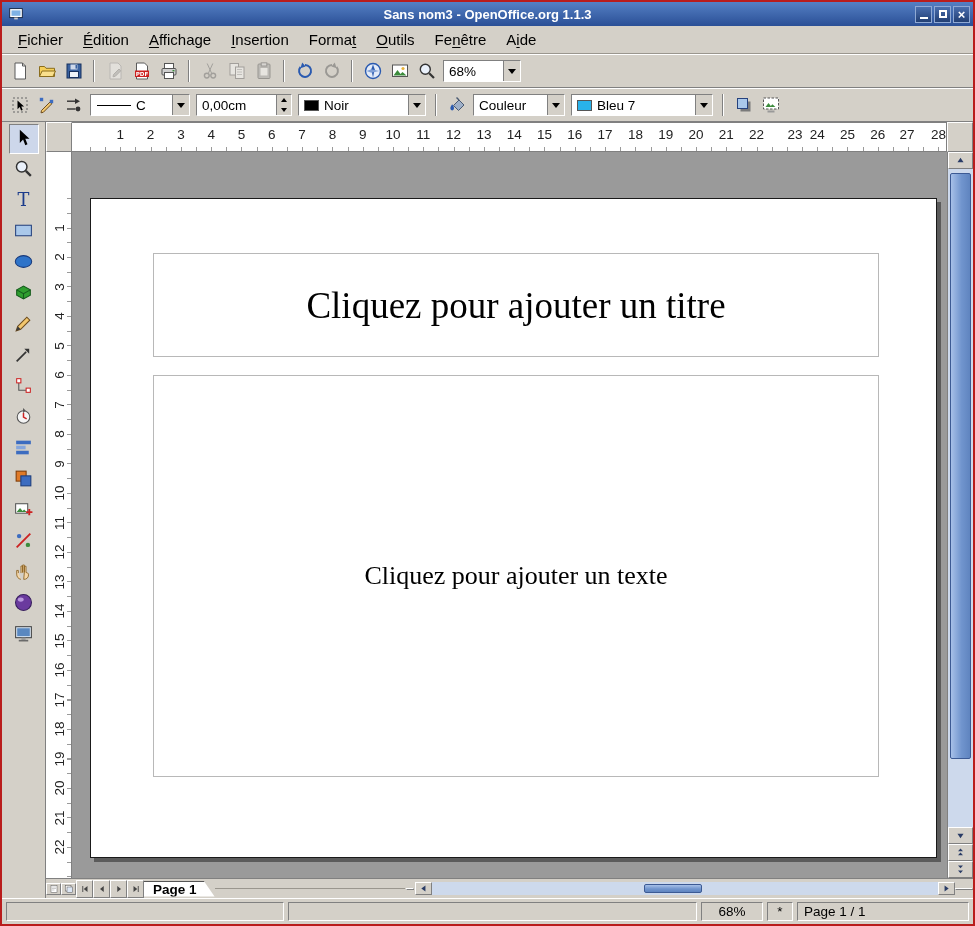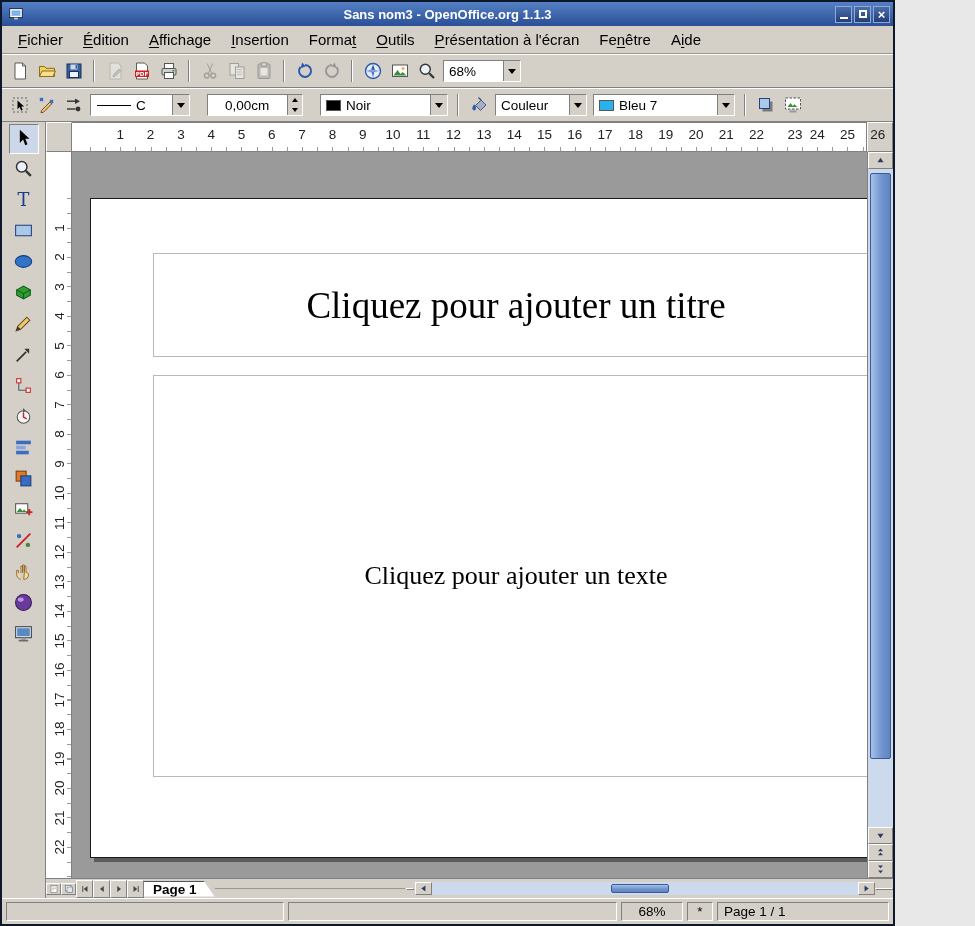--- a/index.html
+++ b/index.html
@@ -1,19 +1,19 @@
 <!DOCTYPE html>
 <html><head>
 <meta charset="utf-8">
 <style>
   html,body{margin:0;padding:0;background:#e8e8e8;}
   *{box-sizing:border-box;}
   .window{
-    width:895px;height:926px;
-    border:2px solid #0f172a;
+    width:975px;height:926px;
+    border:2px solid #b91c1c;
     background:#f9a8d4;
     display:flex;flex-direction:column;
     font-family:"Liberation Sans",sans-serif;
     font-size:14px;color:#000;
     position:relative;overflow:hidden;
   }
   
   .titlebar{height:24px;flex:0 0 24px;background:linear-gradient(180deg,#5580c4,#2a4f96);
     display:flex;align-items:center;padding:0 3px;position:relative;}
   .tb-icon{width:18px;height:18px;margin-left:2px;}
@@ -40,21 +40,21 @@
   .tbtn .icn, .mini-btn .icn, .sbtn .icn{display:flex;align-items:center;justify-content:center;}
   .tbtn svg{width:20px;height:20px;}
   .tbtn.disabled{opacity:.45;filter:grayscale(100%);}
   .tsep{width:2px;height:22px;border-left:1px solid #808080;border-right:1px solid #ffffff;margin:0 6px;}
   
   .combo{display:flex;align-items:stretch;height:22px;background:#fff;
     border:1px solid;border-color:#808080 #ffffff #ffffff #808080;margin:0 3px;}
   .combo-text{display:flex;align-items:center;padding:0 5px;font-size:13.5px;white-space:nowrap;overflow:hidden;}
   .drop{width:17px;background:#d4d0c8;border-left:1px solid #808080;display:flex;align-items:center;justify-content:center;}
   .tri-down{width:0;height:0;border:4px solid transparent;border-top:5px solid #000;margin-top:5px;}
-  .spin{display:flex;height:22px;background:#fff;border:1px solid;border-color:#808080 #fff #fff #808080;margin:0 14px;padding-left:12px;}
+  .spin{display:flex;height:22px;background:#fff;border:1px solid;border-color:#808080 #fff #fff #808080;margin:0 3px;}
   .spin-btns{display:flex;flex-direction:column;width:15px;border-left:1px solid #808080;}
   .spin-btn{flex:1;background:#d4d0c8;display:flex;align-items:center;justify-content:center;}
   .tri-up-s{width:0;height:0;border:3px solid transparent;border-bottom:4px solid #000;margin-bottom:3px;}
   .tri-down-s{width:0;height:0;border:3px solid transparent;border-top:4px solid #000;margin-top:3px;}
   .swatch{width:15px;height:11px;border:1px solid #555;margin-left:5px;align-self:center;}
   .line-preview{width:34px;height:1px;background:#000;align-self:center;margin-left:6px;}
   
   .content-row{flex:1;display:flex;min-height:0;}
   .tool-col{flex:0 0 44px;background:#d4d0c8;border-right:1px solid #808080;
     display:flex;flex-direction:column;align-items:center;padding-top:2px;}
@@ -145,21 +145,20 @@
     </span>
   </div>
 
   <div class="menubar" id="menubar">
       <span class="menu-item"><u>F</u>ichier</span>
       <span class="menu-item"><u>É</u>dition</span>
       <span class="menu-item"><u>A</u>ffichage</span>
       <span class="menu-item"><u>I</u>nsertion</span>
       <span class="menu-item">Forma<u>t</u></span>
       <span class="menu-item"><u>O</u>utils</span>
-      <span class="menu-item"><u>P</u>résentation à l'écran</span>
       <span class="menu-item">Fe<u>n</u>être</span>
       <span class="menu-item">A<u>i</u>de</span>
     </div>
 
   <div class="toolbar function-bar">
     <span class="tb-icons" id="fb-icons">
         <span class="tbtn">
           <span class="icn">
             <svg viewBox="0 0 20 20" xmlns="http://www.w3.org/2000/svg">
               <path d="M5 2h7.5l3 3v13H5z" fill="#fff" stroke="#5a5a5a"></path>

